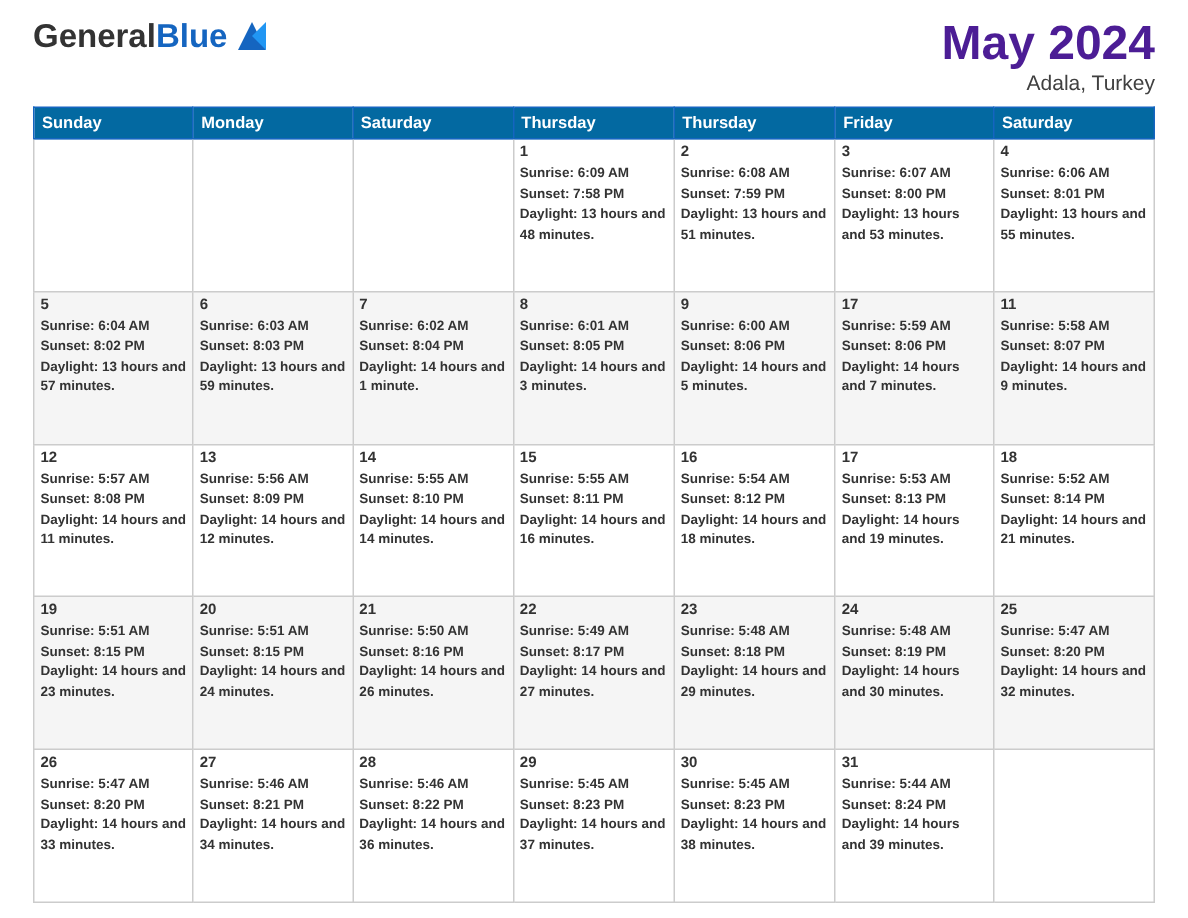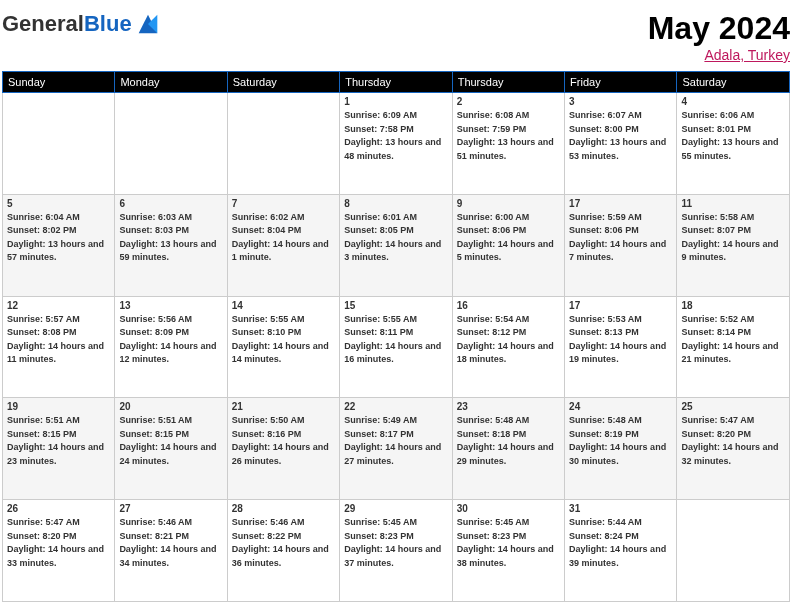--- a/index.html
+++ b/index.html
@@ -6,21 +6,21 @@
     body {
       font-family: Arial, sans-serif;
       background: #fff;
       width: 792px;
       height: 612px;
       overflow: hidden;
     }
     .page {
       width: 792px;
       height: 612px;
-      padding: 10px 2px;
+      padding: 10px 22px;
       display: flex;
       flex-direction: column;
     }
     .header {
       display: flex;
       justify-content: space-between;
       align-items: flex-start;
       margin-bottom: 8px;
     }
     .logo {
@@ -38,42 +38,41 @@
       width: 28px;
       height: 28px;
       margin-left: 2px;
     }
     .title-area {
       text-align: right;
     }
     .month-title {
       font-size: 32px;
       font-weight: bold;
-      color: #000000;
+      color: #4c1d95;
     }
     .location {
       font-size: 14px;
-      color: #be185d;
-      text-decoration: underline;
+      color: #404040;
     }
     .calendar {
       flex: 1;
       display: flex;
       flex-direction: column;
     }
     .cal-table {
       width: 100%;
       border-collapse: collapse;
       flex: 1;
     }
     .cal-table th {
-      background: #000000;
+      background: #0369a1;
       color: #fff;
       font-size: 11px;
-      font-weight: normal;
+      font-weight: bold;
       padding: 4px 5px;
       text-align: left;
       border: 1px solid #1565c0;
     }
     .cal-table td {
       border: 1px solid #ccc;
       vertical-align: top;
       padding: 3px 4px;
       font-size: 9px;
       color: #333;

